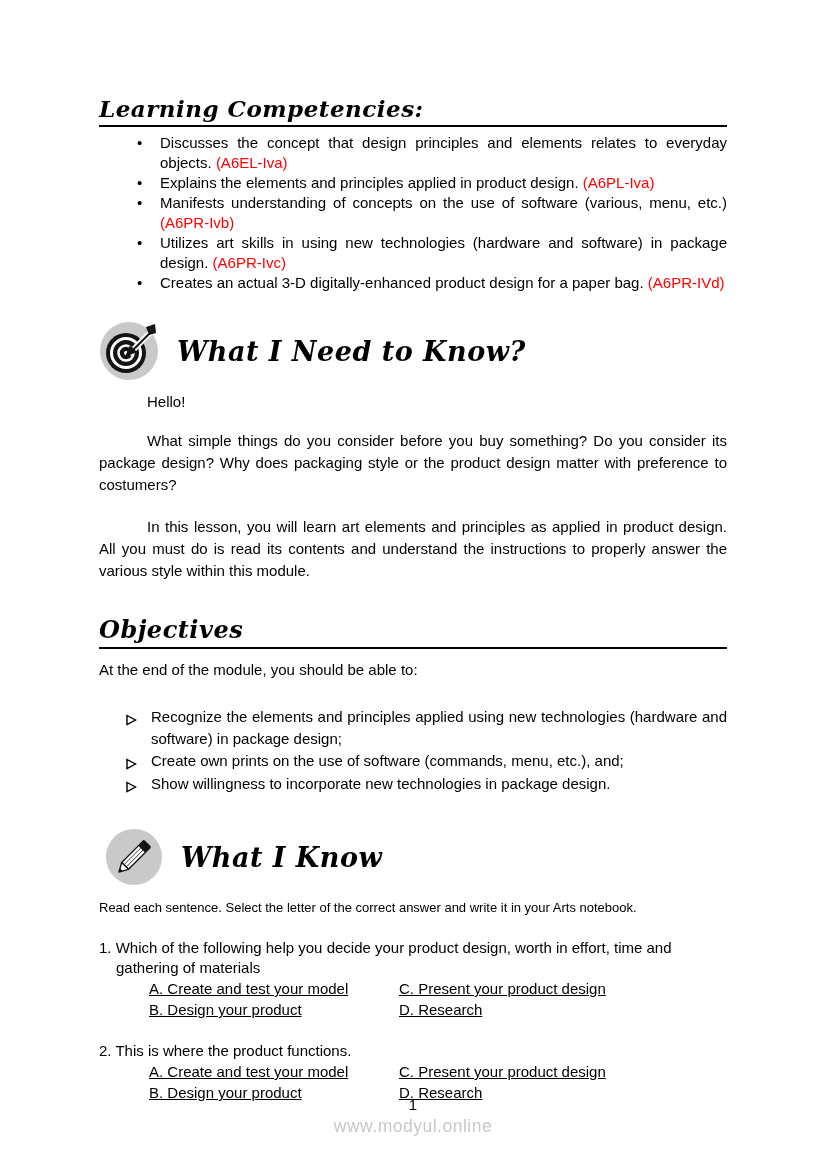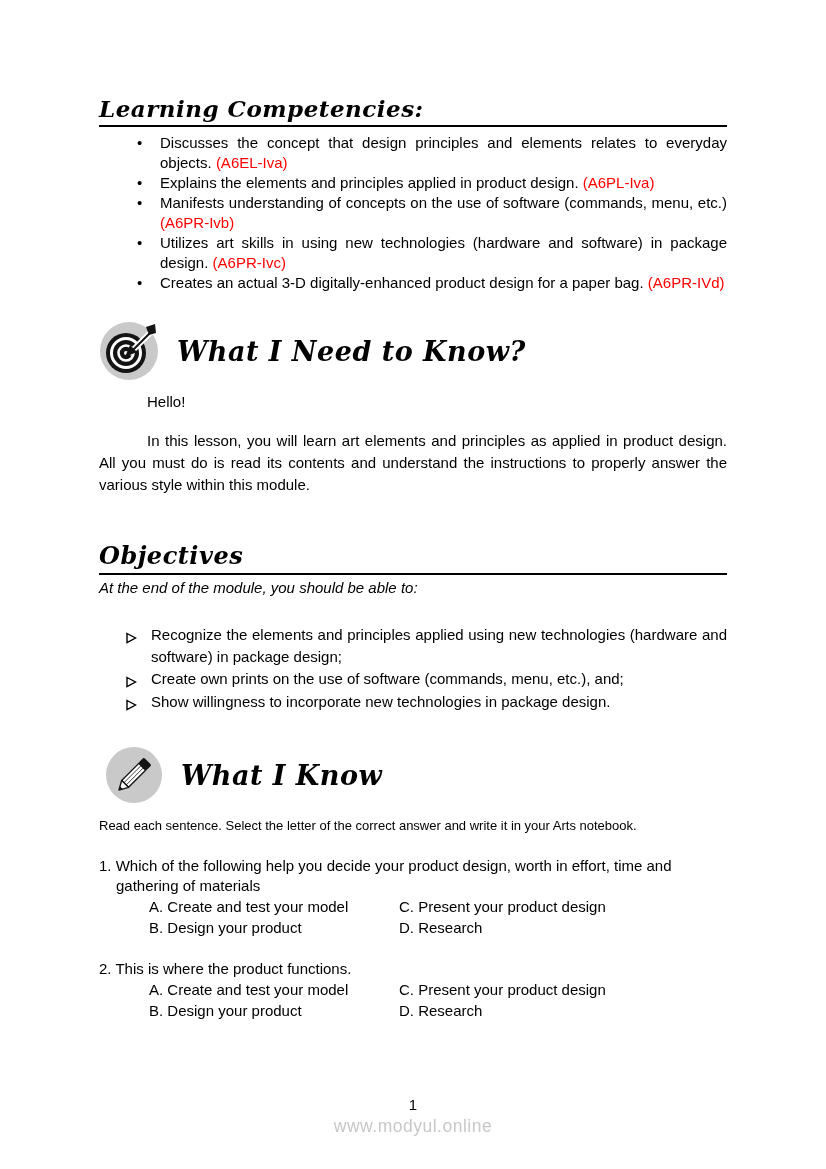--- a/index.html
+++ b/index.html
@@ -21,21 +21,21 @@
   .rule-heading {
     font-family: "DejaVu Serif", serif;
     font-style: italic;
     font-weight: bold;
     font-size: 23px;
     letter-spacing: 0.5px;
     border-bottom: 2px solid #000;
     padding-bottom: 3px;
     line-height: 1.15;
   }
-  .rule-heading.objectives { font-size: 24px; margin-top: 46px; }
+  .rule-heading.objectives { font-size: 24px; margin-top: 34px; }
 
   
   ul.bullets { list-style: none; margin-top: 6px; }
   ul.bullets li {
     position: relative;
     padding-left: 61px;
     text-align: justify;
     line-height: 20px;
   }
   ul.bullets .marker {
@@ -63,21 +63,21 @@
   .icon-circle { flex: 0 0 auto; display: block; }
 
   
   p.body-par {
     text-indent: 48px;
     text-align: justify;
     line-height: 22px;
     margin-top: 20px;
   }
   p.hello { margin-top: 12px; text-indent: 48px; }
-  p.plain { line-height: 20px; margin-top: 3px; font-style: italic; }
+  p.plain { line-height: 20px; margin-top: 11px; }
 
   
   ul.arrows { list-style: none; margin-top: 26px; }
   ul.arrows li {
     position: relative;
     padding-left: 52px;
     text-align: justify;
     line-height: 21.5px;
     margin-bottom: 1px;
   }
@@ -89,20 +89,21 @@
   .q-text {
     padding-left: 17px;
     text-indent: -17px;
     line-height: 20px;
   }
   .options {
     display: grid;
     grid-template-columns: 250px auto;
     margin-left: 50px;
     line-height: 21px;
+    text-decoration: underline;
   }
 
   
   .page-number {
     position: absolute;
     left: 0; right: 0;
     top: 1096px;
     text-align: center;
     font-size: 15px;
   }
@@ -129,21 +130,21 @@
         <span>Discusses the concept that design principles and elements relates to everyday objects.</span>
         <span class="code-red">(A6EL-Iva)</span>
       </li>
       <li>
         <span class="marker">•</span>
         <span>Explains the elements and principles applied in product design.</span>
         <span class="code-red">(A6PL-Iva)</span>
       </li>
       <li>
         <span class="marker">•</span>
-        <span>Manifests understanding of concepts on the use of software (commands, menu, etc.)</span>
+        <span>Manifests understanding of concepts on the use of software (various, menu, etc.)</span>
         <span class="code-red">(A6PR-Ivb)</span>
       </li>
       <li>
         <span class="marker">•</span>
         <span>Utilizes art skills in using new technologies (hardware and software) in package design.</span>
         <span class="code-red">(A6PR-Ivc)</span>
       </li>
       <li>
         <span class="marker">•</span>
         <span>Creates an actual 3-D digitally-enhanced product design for a paper bag.</span>
@@ -159,20 +160,21 @@
         <circle cx="27" cy="32" r="7.5" fill="none" stroke="#ffffff" stroke-width="2.6"></circle>
         <circle cx="27" cy="32" r="2" fill="#ffffff"></circle>
         <line x1="30" y1="33" x2="52" y2="11" stroke="#ffffff" stroke-width="6"></line>
         <line x1="30" y1="33" x2="52" y2="11" stroke="#141414" stroke-width="2"></line>
         <polygon points="26,36 38,31 31,24" fill="#141414"></polygon>
         <polygon points="47,6 56,3 57,12 50,14" fill="#141414"></polygon>
       </svg>
       <div class="banner-title">What I Need to Know?</div>
     </div>
     <p class="hello">Hello!</p>
+    <p class="body-par">What simple things do you consider before you buy something? Do you consider its package design? Why does packaging style or the product design matter with preference to costumers?</p>
     <p class="body-par">In this lesson, you will learn art elements and principles as applied in product design. All you must do is read its contents and understand the instructions to properly answer the various style within this module.</p>
 
     <h1 class="rule-heading objectives">Objectives</h1>
     <p class="plain">At the end of the module, you should be able to:</p>
     <ul class="arrows">
       <li>
         <span class="marker">
           <svg width="11" height="12" viewBox="0 0 11 12">
               <path d="M1 1.5 L9.5 6 L1 10.5 Z" fill="none" stroke="#000" stroke-width="1.4"></path>
             </svg>

